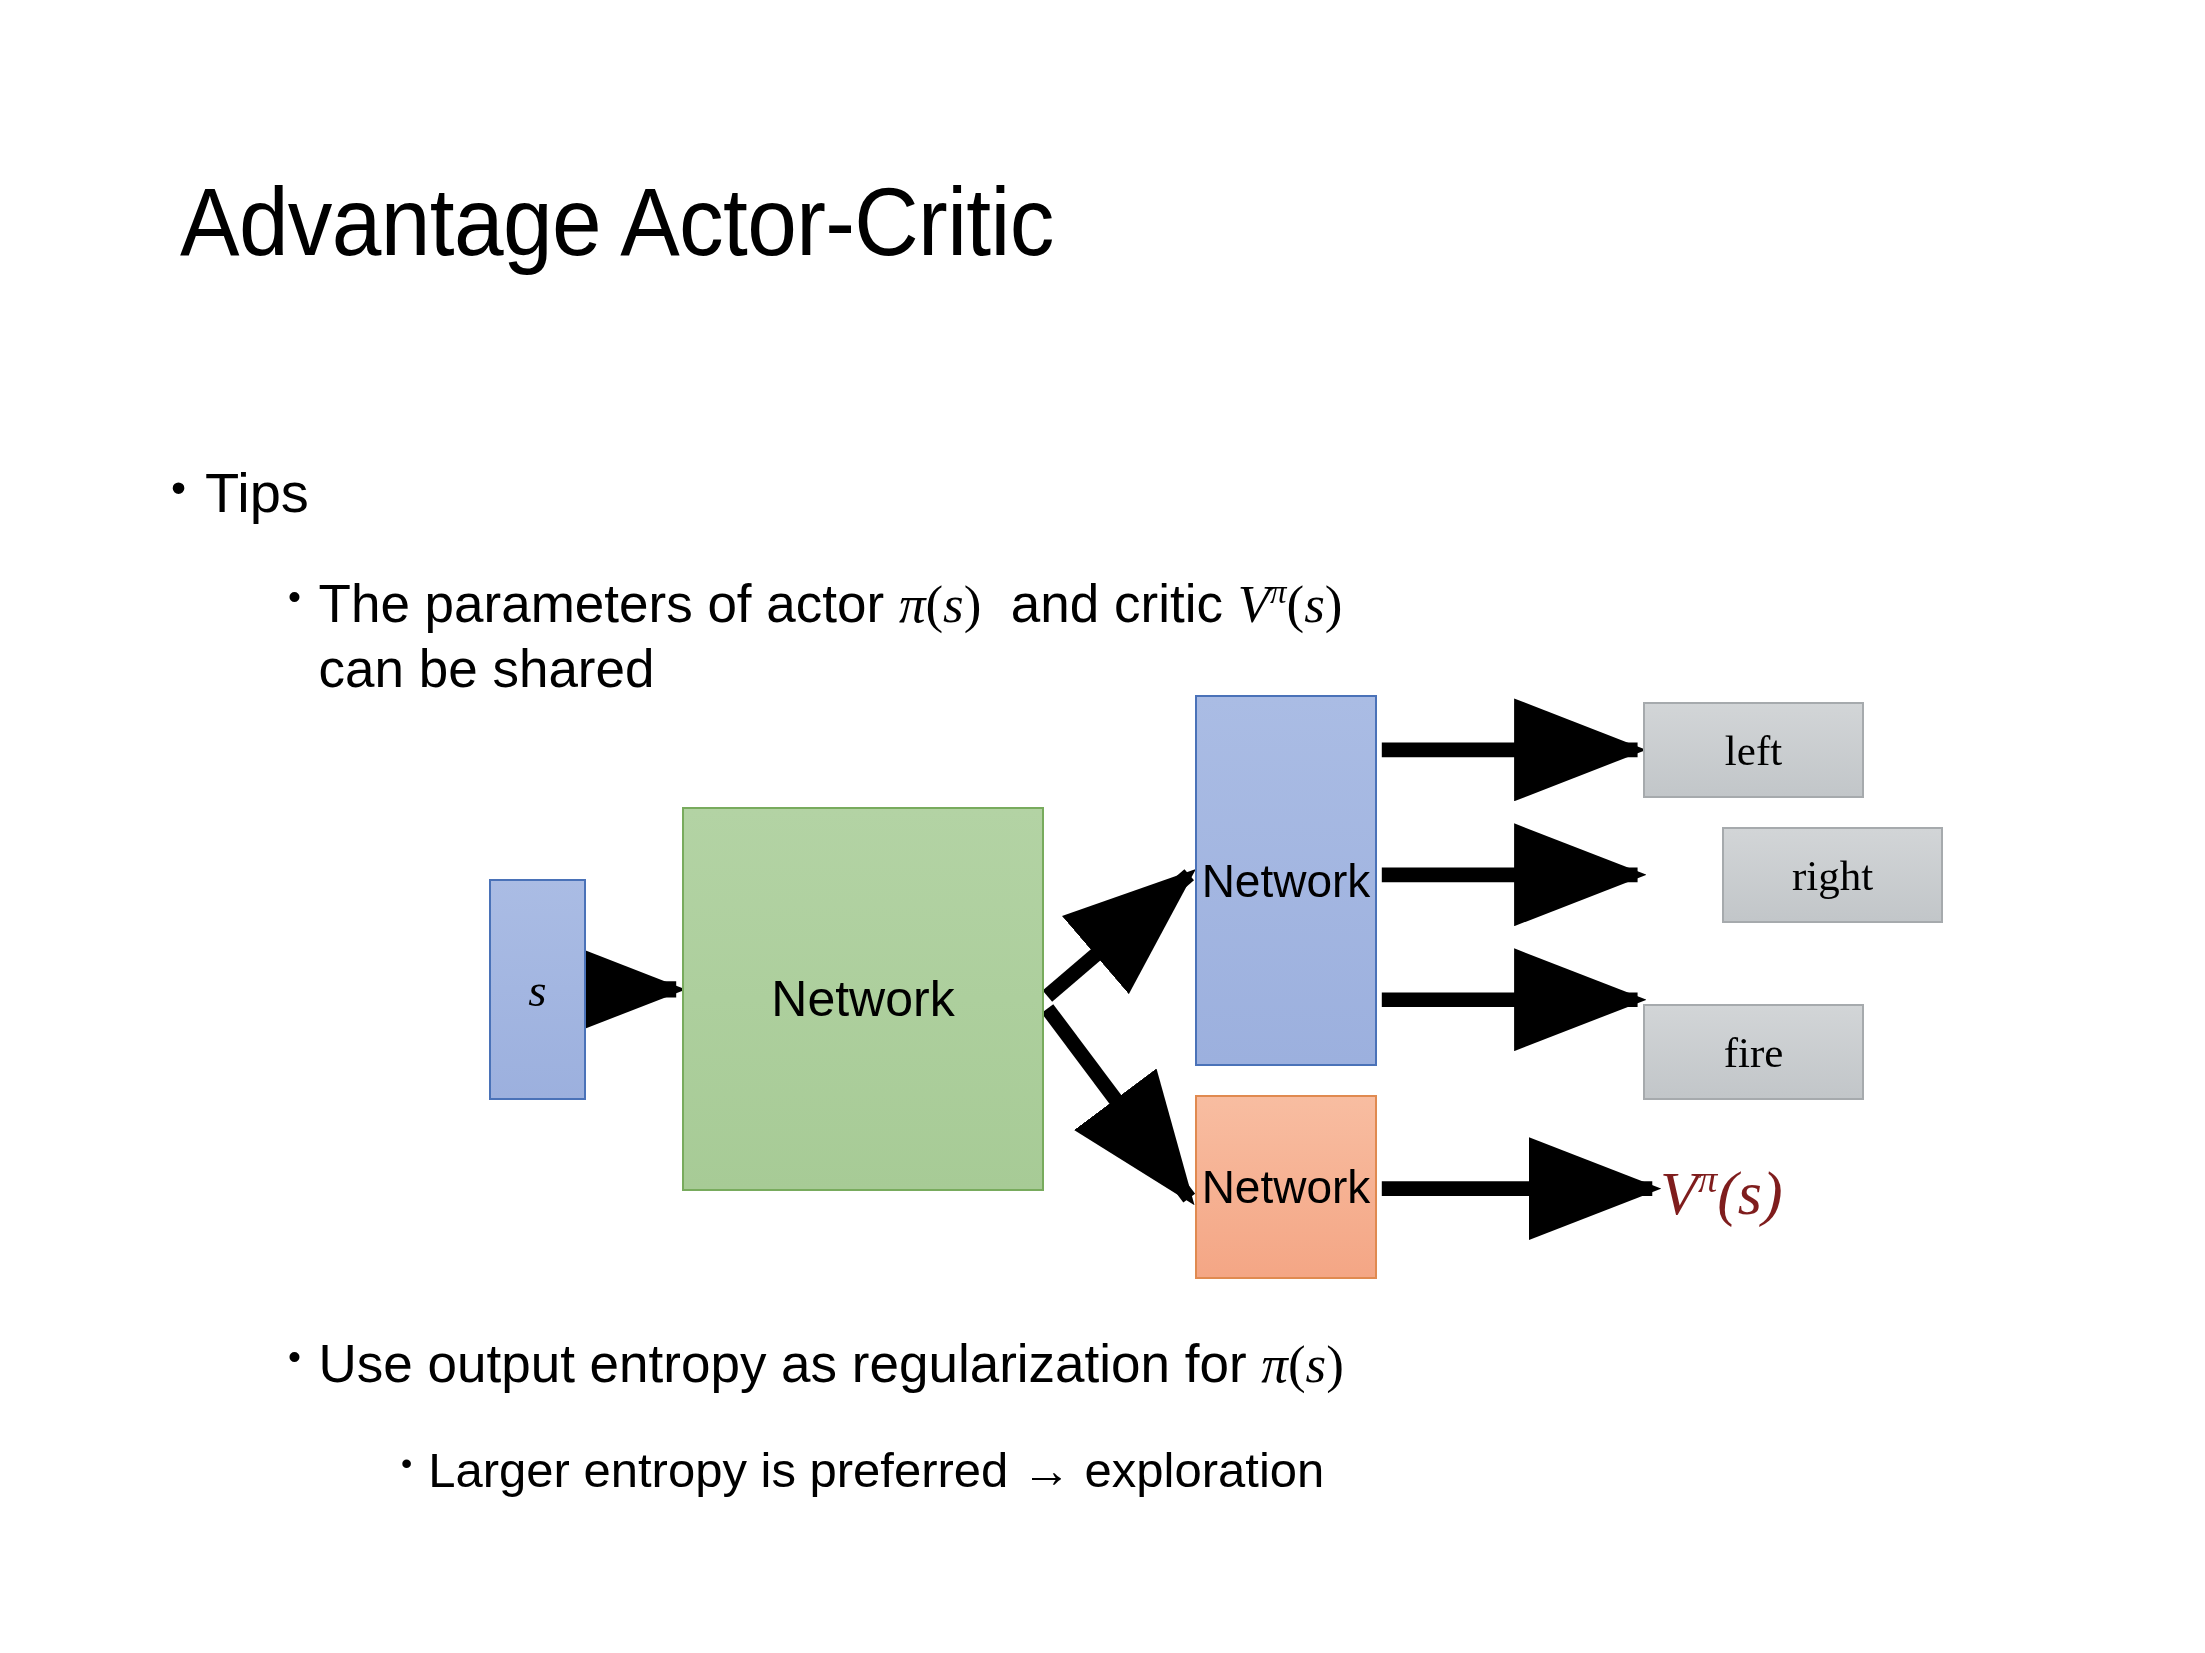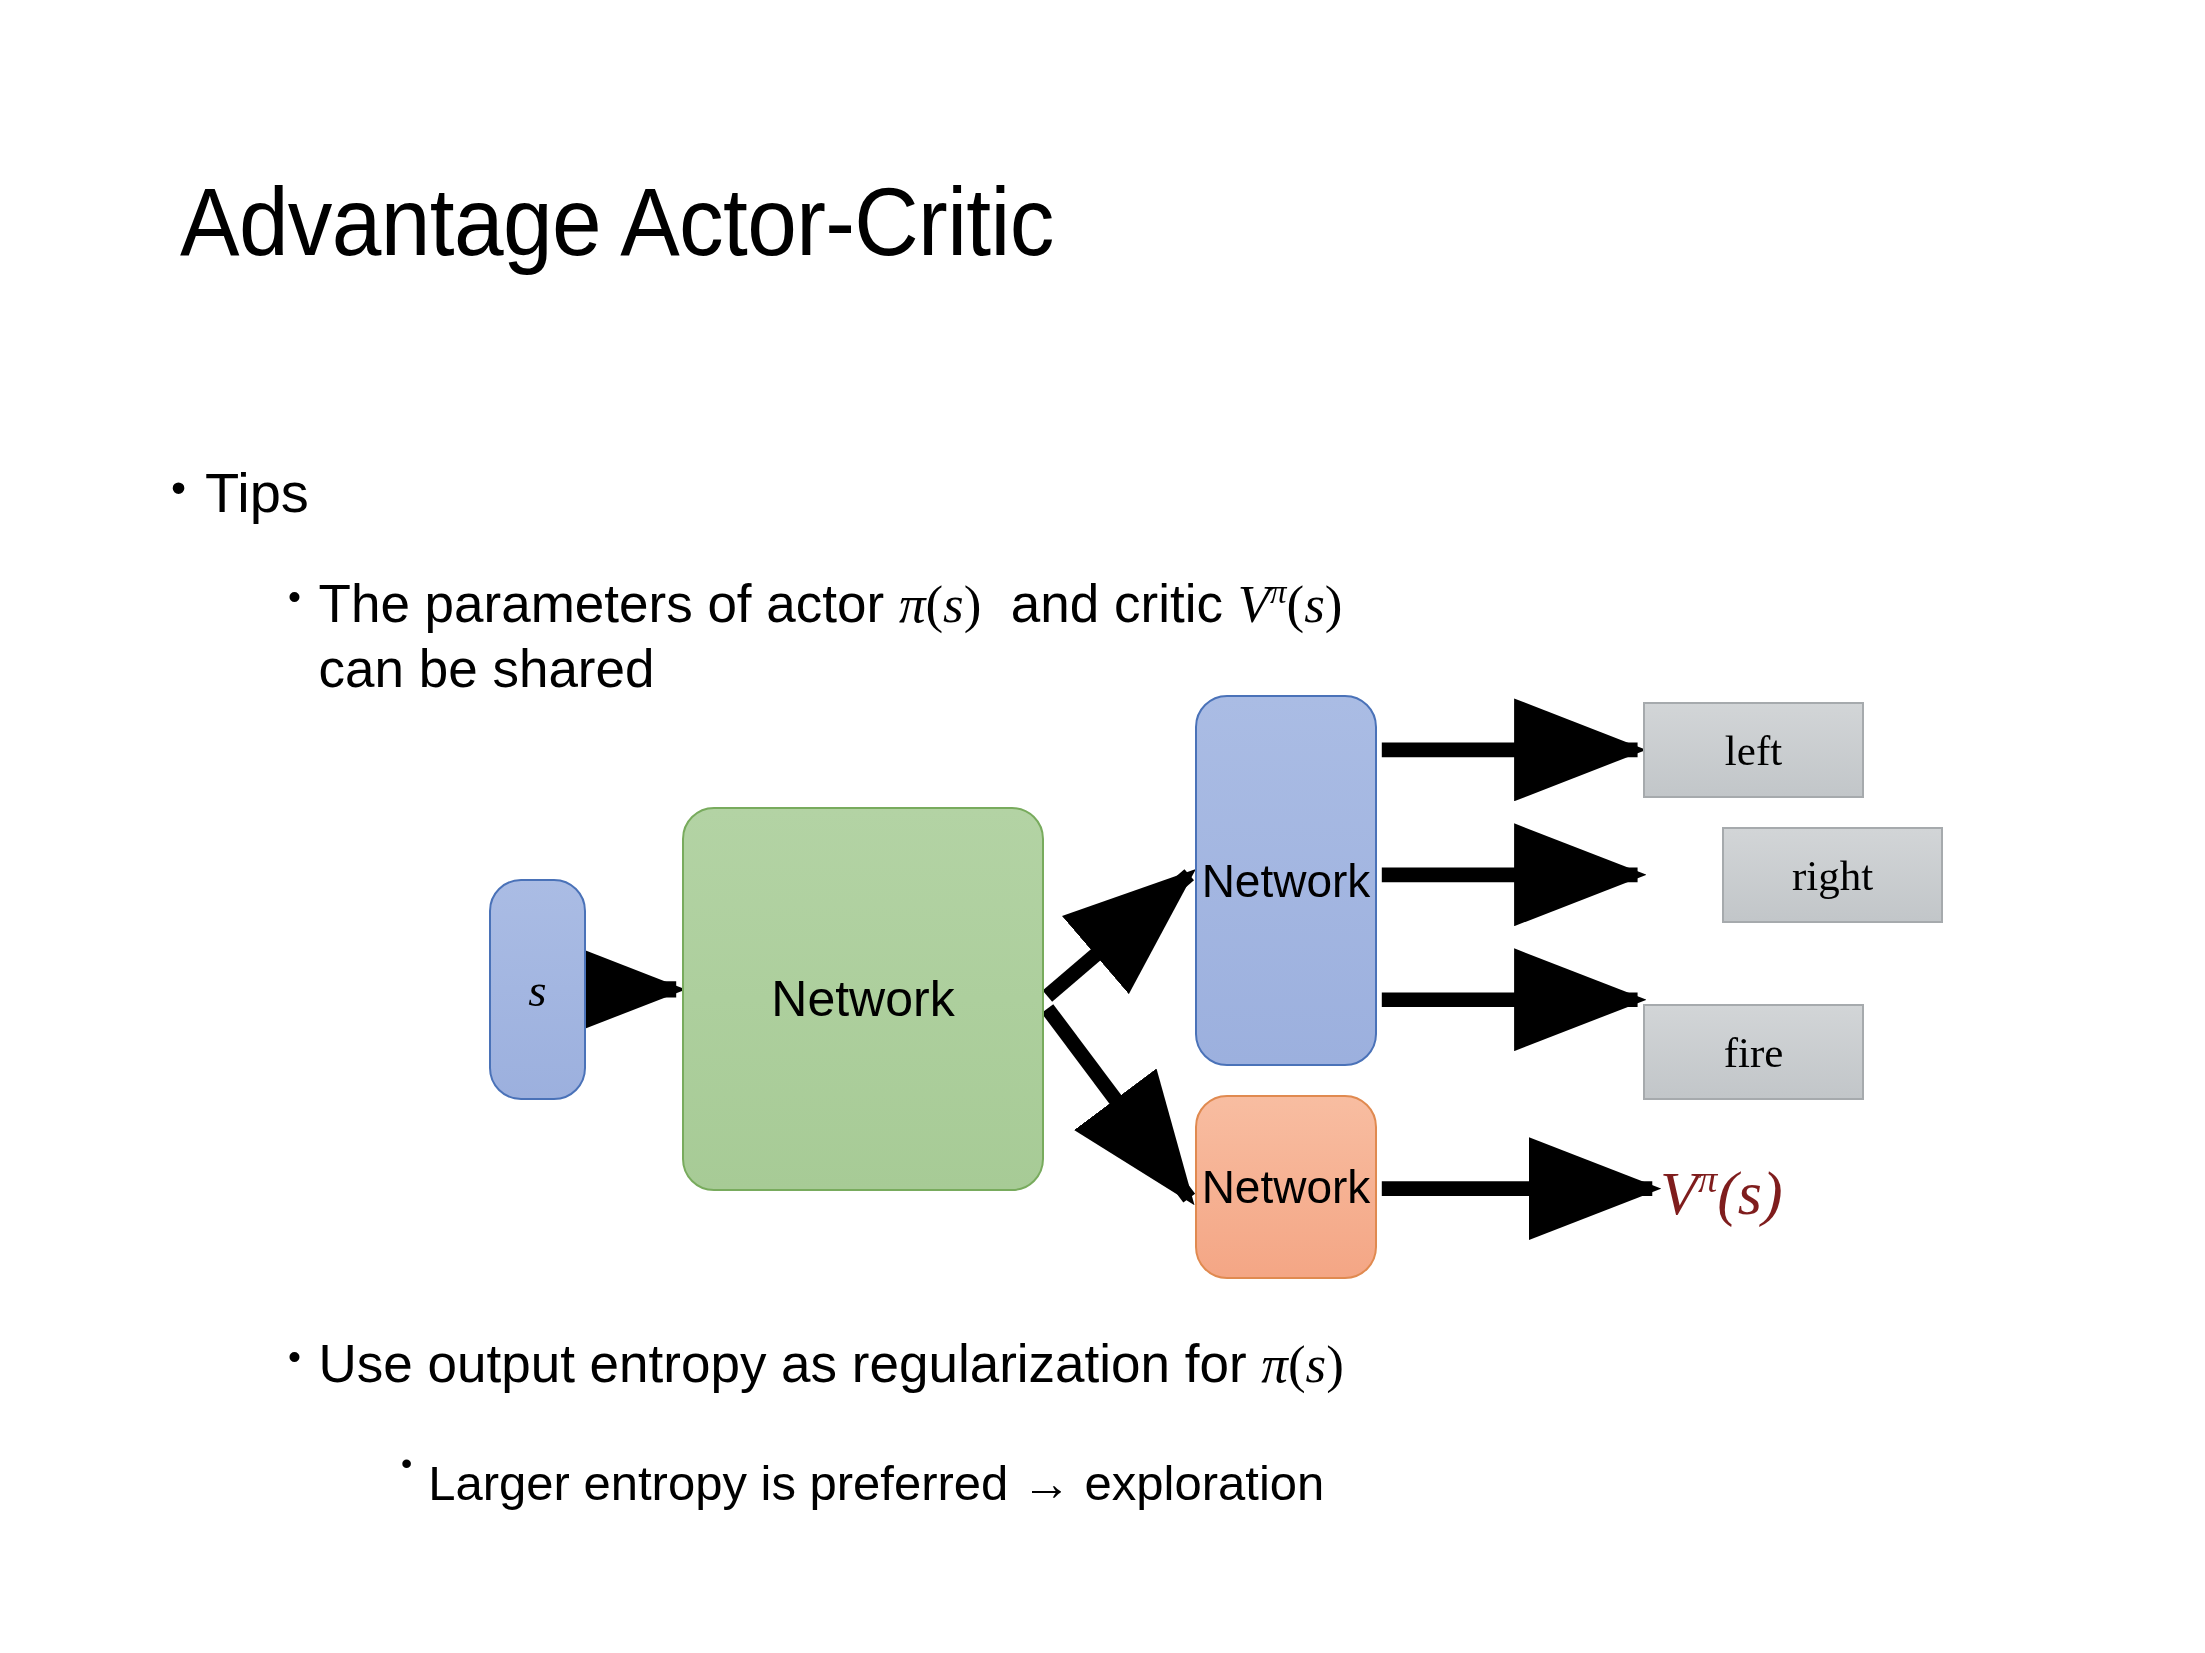--- a/index.html
+++ b/index.html
@@ -81,21 +81,21 @@
   #bullet-entropy .dot { font-size: 37px; margin-right: 17.6px; position: relative; top: 5.9px; }
   #bullet-entropy .btext { font-size: 53px; line-height: 1.2; white-space: nowrap; }
 
   
   #bullet-larger {
     left: 401px;
     top: 1441px;
     font-size: 49px;
   }
   #bullet-larger .dot { font-size: 32px; margin-right: 16px; position: relative; top: 5.9px; }
-  #bullet-larger .btext { font-size: 49px; line-height: 1.2; white-space: nowrap; margin-top: 13px; }
+  #bullet-larger .btext { font-size: 49px; line-height: 1.2; white-space: nowrap; }
 
   
   .math {
     font-family: "Liberation Serif", serif;
     font-style: italic;
     white-space: nowrap;
   }
   .math .up { font-style: normal; }
   .sup {
     font-size: 0.62em;
@@ -114,21 +114,20 @@
   }
   .box {
     position: absolute;
     box-sizing: border-box;
     display: flex;
     align-items: center;
     justify-content: center;
     font-family: "Liberation Sans", sans-serif;
     font-weight: 300;
     color: #000000;
-    border-radius: 32px;
   }
 
   #box-state {
     left: 489px; top: 879px; width: 97px; height: 221px;
     background: linear-gradient(to bottom, #aabce4 0%, #9cb0de 100%);
     border: 2.2px solid #4a72b8;
     font-size: 47px;
   }
   #box-net-shared {
     left: 682px; top: 807px; width: 362px; height: 384px;

